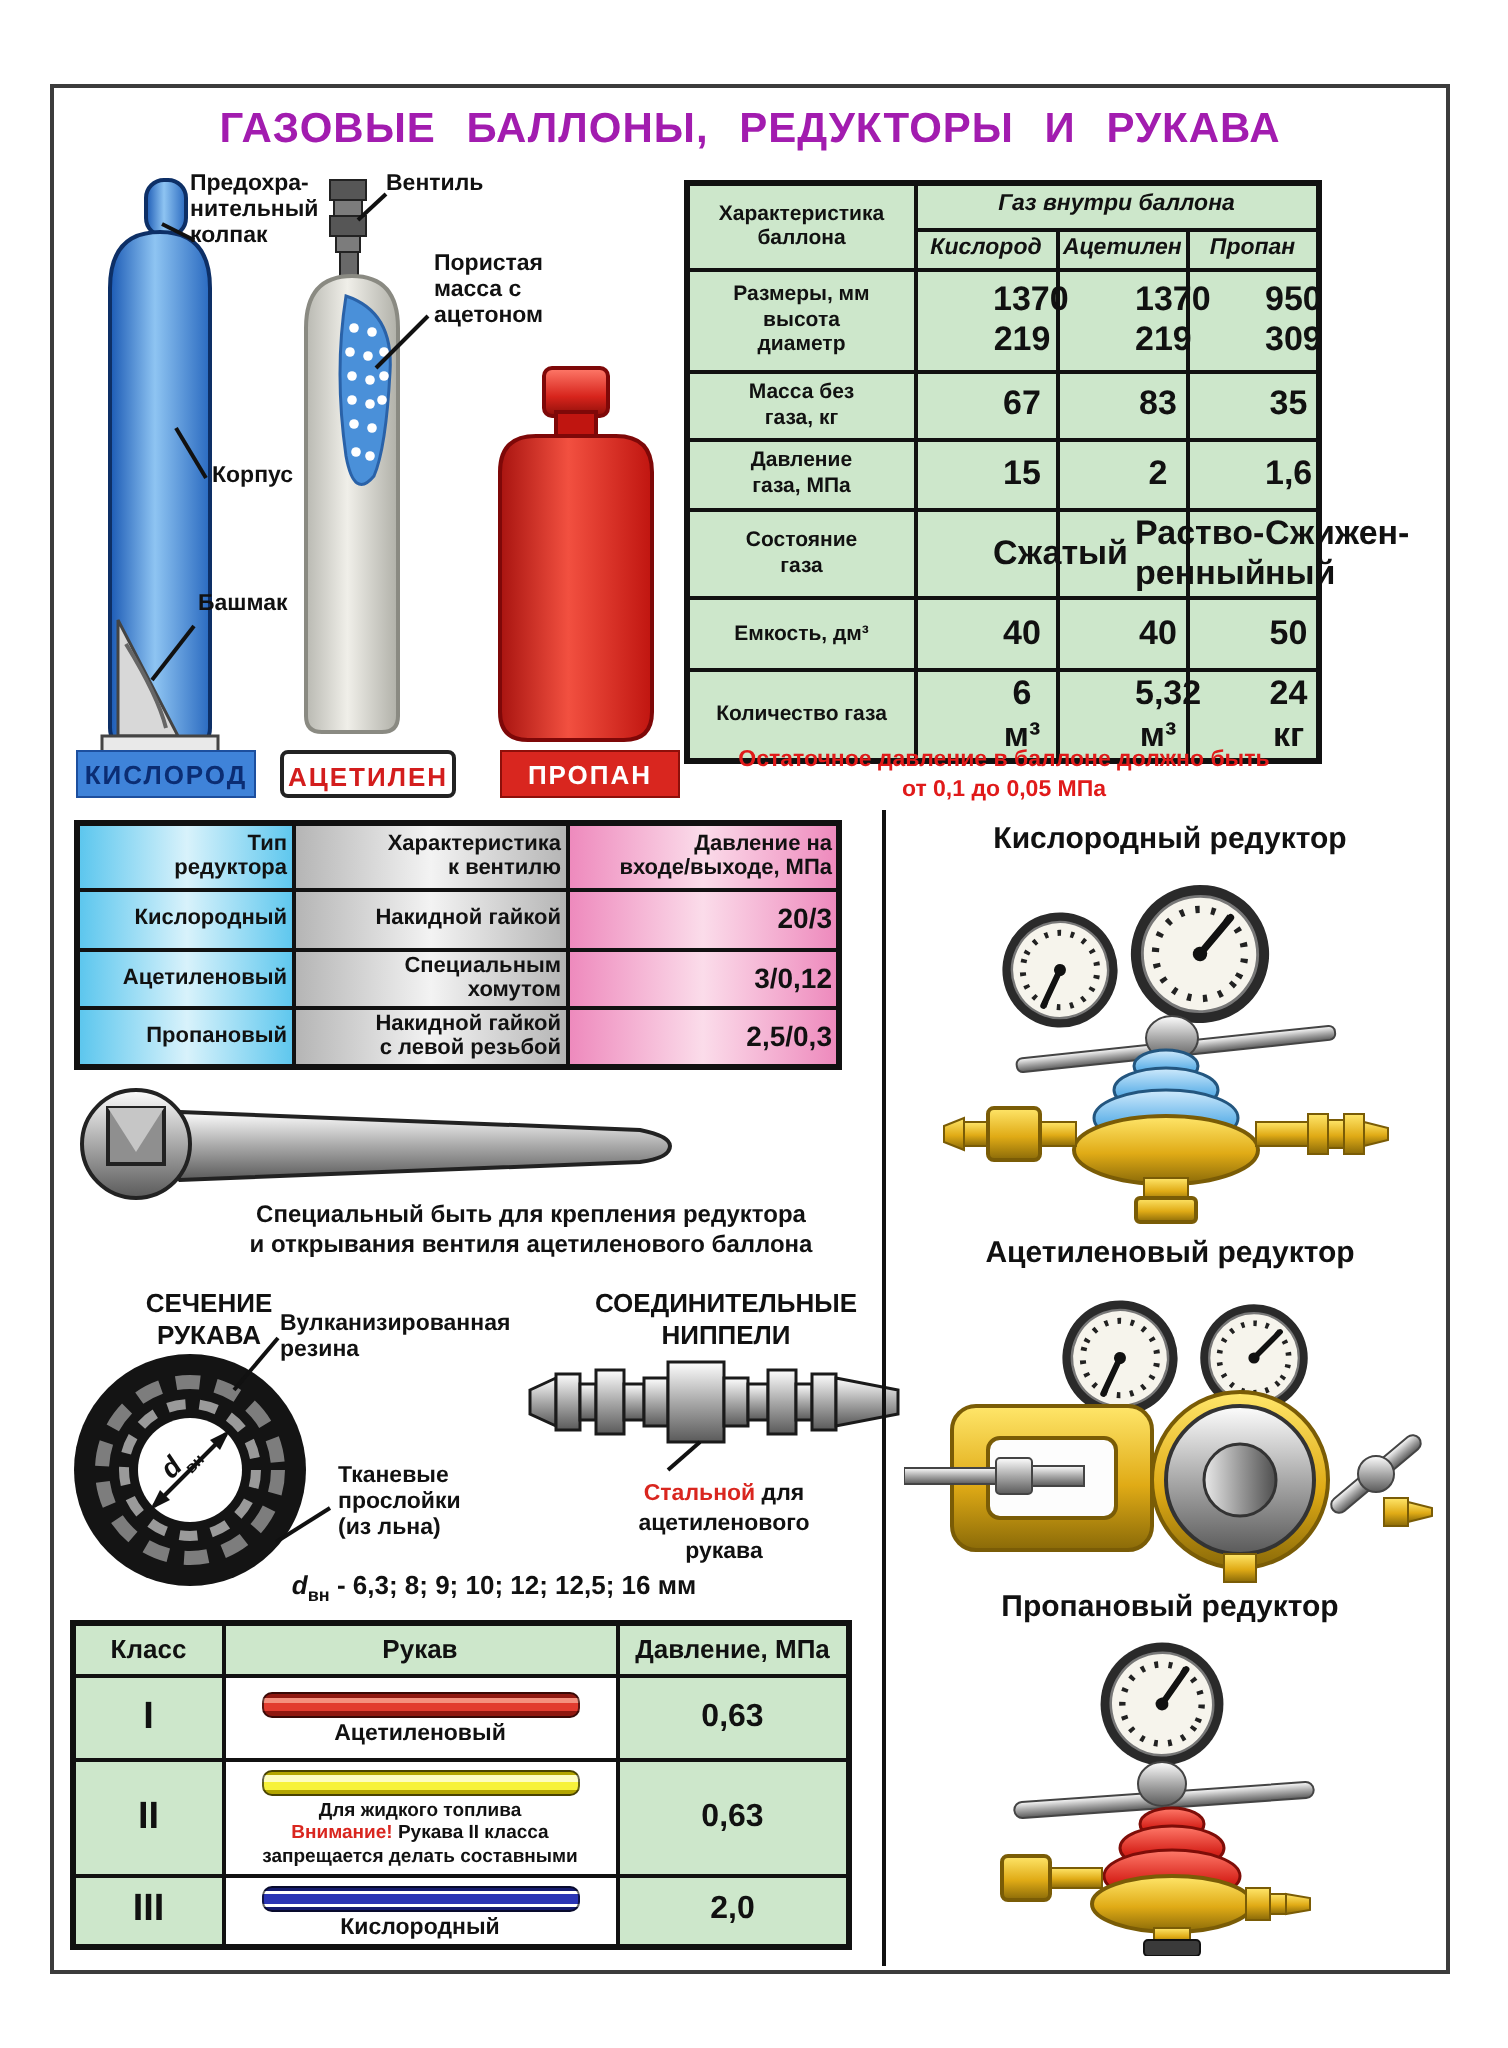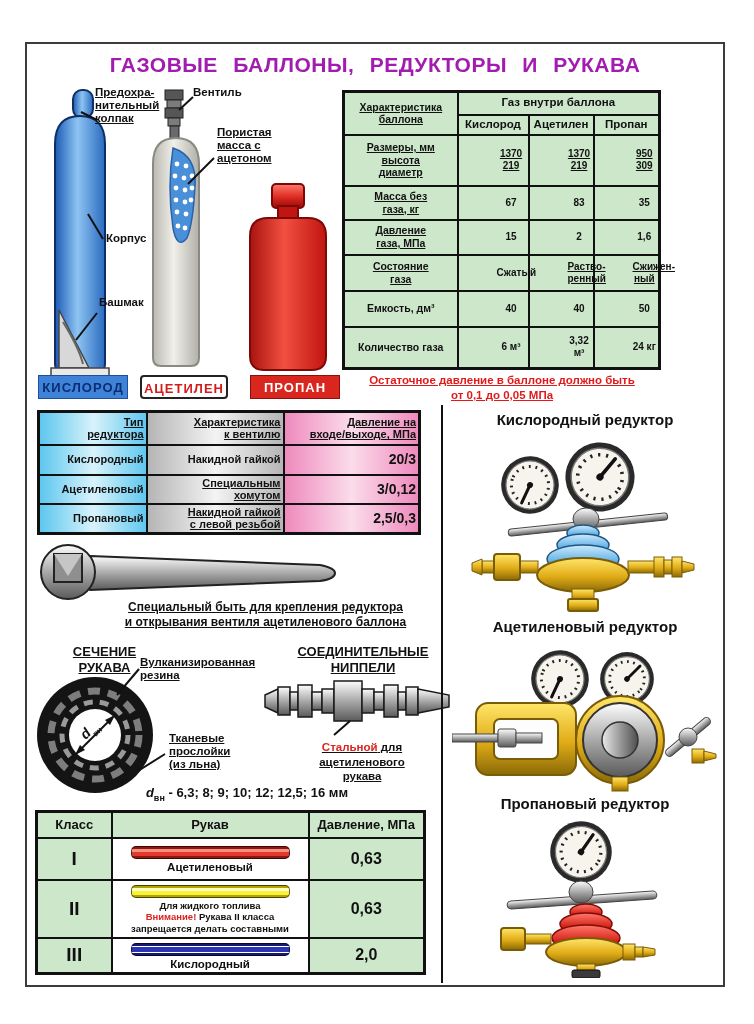--- a/index.html
+++ b/index.html
@@ -1,36 +1,36 @@
 <!DOCTYPE html>
 <html lang="ru"><head>
 <meta charset="utf-8">
 <style>
   html,body{margin:0;padding:0;background:#fff;}
   body{width:754px;height:1024px;position:relative;font-family:"Liberation Sans",sans-serif;font-weight:bold;color:#111;}
   .frame{position:absolute;left:25px;top:42px;width:700px;height:945px;border:2px solid #3c3c3c;background:#fff;box-sizing:border-box;}
   .abs{position:absolute;}
-  .ml{white-space:pre-line;text-decoration:underline;}
+  .ml{white-space:pre-line;}
   .poster-title{left:0;top:9px;width:100%;text-align:center;color:#a21caf;font-size:21px;letter-spacing:.5px;word-spacing:9px;}
 
   
   .cyl-label{font-size:11.5px;line-height:1.15;color:#111;}
 
   
   .tag{height:24px;line-height:24px;text-align:center;font-size:13px;letter-spacing:1px;box-sizing:border-box;}
   .tag-o2{background:#3f83d9;color:#0b2d73;border:1px solid #1d4f9e;}
   .tag-c2h2{background:#fff;color:#d31d1d;border:2px solid #222;border-radius:4px;}
   .tag-c3h8{background:#d9261f;color:#fff;border:1px solid #8e0f0a;}
 
   
   table{border-collapse:collapse;table-layout:fixed;}
   .spec{left:315px;top:46px;width:316px;position:absolute;border:3px solid #111;}
   .spec td{border:2px solid #111;background:#cde7cb;text-align:center;vertical-align:middle;padding:1px 2px;font-size:10.5px;line-height:1.2;}
-  .spec td.val{font-size:10px;padding-left:38px;}
-  .spec td.span-h{font-size:11.5px;}
+  .spec td.val{font-size:17px;padding-left:38px;}
+  .spec td.span-h{font-size:11.5px;font-style:italic;}
 
   
   .residual{left:303px;top:329px;width:344px;text-align:center;color:#e01a1a;font-size:11.5px;line-height:1.3;}
 
   
   .red-table{left:10px;top:366px;width:381px;position:absolute;border:3px solid #111;}
   .red-table td{border:2px solid #111;text-align:right;vertical-align:middle;padding:1px 2px;font-size:11px;line-height:1.15;}
   .red-table td.c1{background:linear-gradient(90deg,#5ec7ee 0%,#d8f2fb 50%,#5ec7ee 100%);}
   .red-table td.c2{background:linear-gradient(90deg,#b5b5b5 0%,#f3f3f3 50%,#b5b5b5 100%);}
   .red-table td.c3{background:linear-gradient(90deg,#ee8abd 0%,#fbdcea 50%,#ee8abd 100%);}
@@ -247,21 +247,21 @@
     </tr>
     <tr style="height:36px">
       <td>Емкость, дм³</td>
       <td class="val">40</td>
       <td class="val">40</td>
       <td class="val">50</td>
     </tr>
     <tr style="height:42px">
       <td>Количество газа</td>
       <td class="val">6 м³</td>
-      <td class="val">3,32 м³</td>
+      <td class="val">5,32 м³</td>
       <td class="val">24 кг</td>
     </tr>
   </tbody>
     </table>
 
   <div class="abs residual ml">Остаточное давление в баллоне должно быть
 от 0,1 до 0,05 МПа</div>
 
   <table class="red-table">
     <colgroup>

